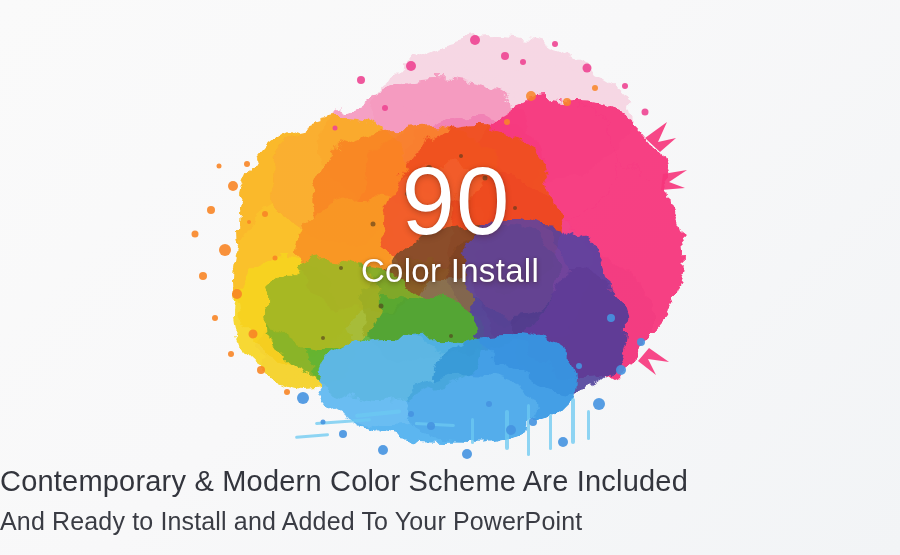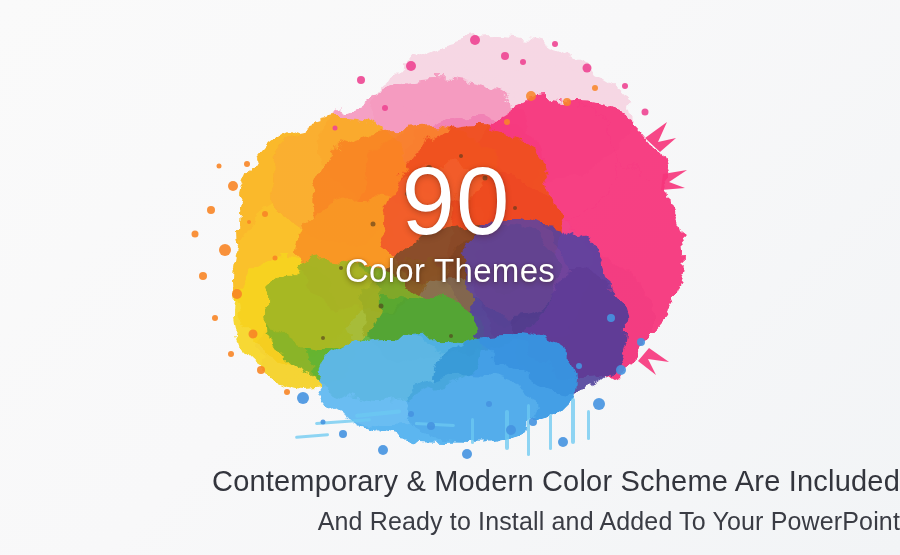--- a/index.html
+++ b/index.html
@@ -66,21 +66,21 @@
     text-shadow: 0 2px 5px rgba(50,25,10,0.38), 0 0 2px rgba(60,30,10,0.3);
     margin: 6px 0 0 0;
   }
 
   
   #caption-block {
     position: absolute;
     left: 0;
     top: 465px;
     width: 900px;
-    text-align: right;
+    text-align: left;
   }
   #caption-headline {
     font-family: "Liberation Sans", sans-serif;
     font-size: 29px;
     font-weight: 300;
     letter-spacing: 0.2px;
     color: #33353d;
     margin: 0;
     white-space: nowrap;
   }
@@ -282,21 +282,21 @@
         <circle cx="276" cy="318" r="2"></circle>
         <circle cx="148" cy="320" r="2"></circle>
       </g>
 
       <rect x="0" y="0" width="530" height="450" fill="#ffffff" opacity="0.04"></rect>
     </svg>
   </div>
 
   <div id="hero-text">
     <div id="hero-count">90</div>
-    <div id="hero-subject">Color Themes</div>
+    <div id="hero-subject">Color Install</div>
   </div>
 
   <div id="caption-block">
     <div id="caption-headline">Contemporary &amp; Modern Color Scheme Are Included</div>
     <div id="caption-subline">And Ready to Install and Added To Your PowerPoint</div>
   </div>
 
 </div>
 
 </body></html>

